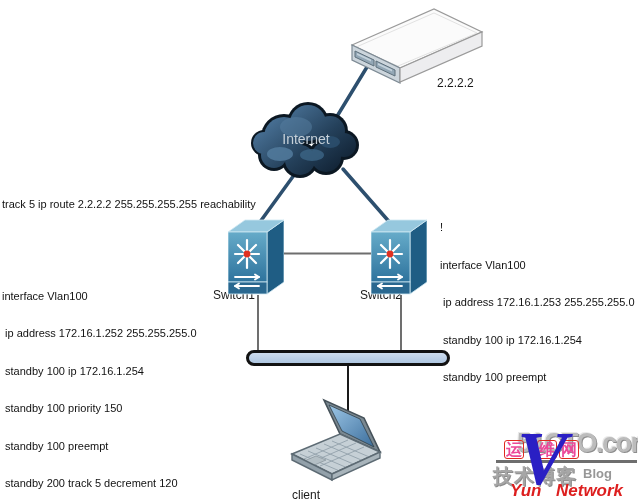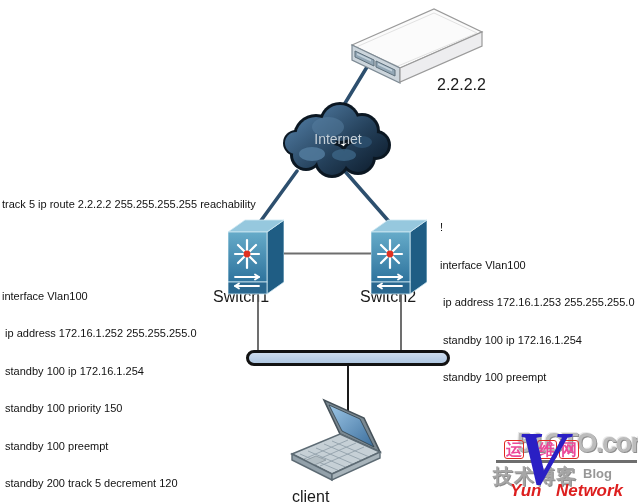--- a/index.html
+++ b/index.html
@@ -1,20 +1,20 @@
 <!DOCTYPE html>
 <html><head>
 <meta charset="utf-8">
 <style>
   html,body{margin:0;padding:0;background:#fff;}
   #canvas{
     position:relative;width:638px;height:504px;background:#ffffff;overflow:hidden;
     font-family:"Liberation Sans",sans-serif;color:#111;
   }
-  .node-label{position:absolute;font-size:16px;color:#1a1a1a;white-space:nowrap;}
+  .node-label{position:absolute;font-size:12px;color:#1a1a1a;white-space:nowrap;}
   .cfg{position:absolute;font-size:11px;line-height:12.5px;color:#121212;white-space:pre;}
   .cfg div{white-space:pre;}
   #wires{position:absolute;left:0;top:0;z-index:1;}
   .icon{position:absolute;z-index:2;}
   #eth-bar{
     position:absolute;left:246px;top:350px;width:198px;height:10px;z-index:2;
     background:linear-gradient(#cddcee,#aec6e0);
     border:3px solid #121212;border-radius:8px;
   }
   
@@ -62,21 +62,21 @@
       <polygon points="6,40 54,63 54,78 6,55" fill="#ccd5dc" stroke="#7d8a94" stroke-width="1.2"></polygon>
       <polygon points="54,63 136,27 136,41 54,77" fill="#ededef" stroke="#9a9a9a" stroke-width="1.2"></polygon>
       <polygon points="9,46 28,55 28,61 9,52" fill="#93a7b6" stroke="#5d6f7b" stroke-width="1"></polygon>
       <polygon points="30,56 49,65 49,71 30,62" fill="#93a7b6" stroke="#5d6f7b" stroke-width="1"></polygon>
       <polygon points="11,48 25,54.5 25,56.5 11,50" fill="#c3d1db"></polygon>
       <polygon points="32,58 46,64.5 46,66.5 32,60" fill="#c3d1db"></polygon>
     </svg>
   </div>
   <div class="node-label" style="left:437px;top:76px;">2.2.2.2</div>
 
-  <div class="icon" style="left:282px;top:97px;">
+  <div class="icon" style="left:250px;top:97px;">
     <svg width="112" height="88" viewBox="0 0 112 88">
       <defs>
         <linearGradient id="cg" gradientUnits="userSpaceOnUse" x1="30" y1="12" x2="85" y2="82">
           <stop offset="0" stop-color="#4a7398"></stop>
           <stop offset="0.55" stop-color="#24405a"></stop>
           <stop offset="1" stop-color="#0f1f30"></stop>
         </linearGradient>
       </defs>
       <g fill="#0b1722">
         <circle cx="34" cy="40" r="23"></circle>

